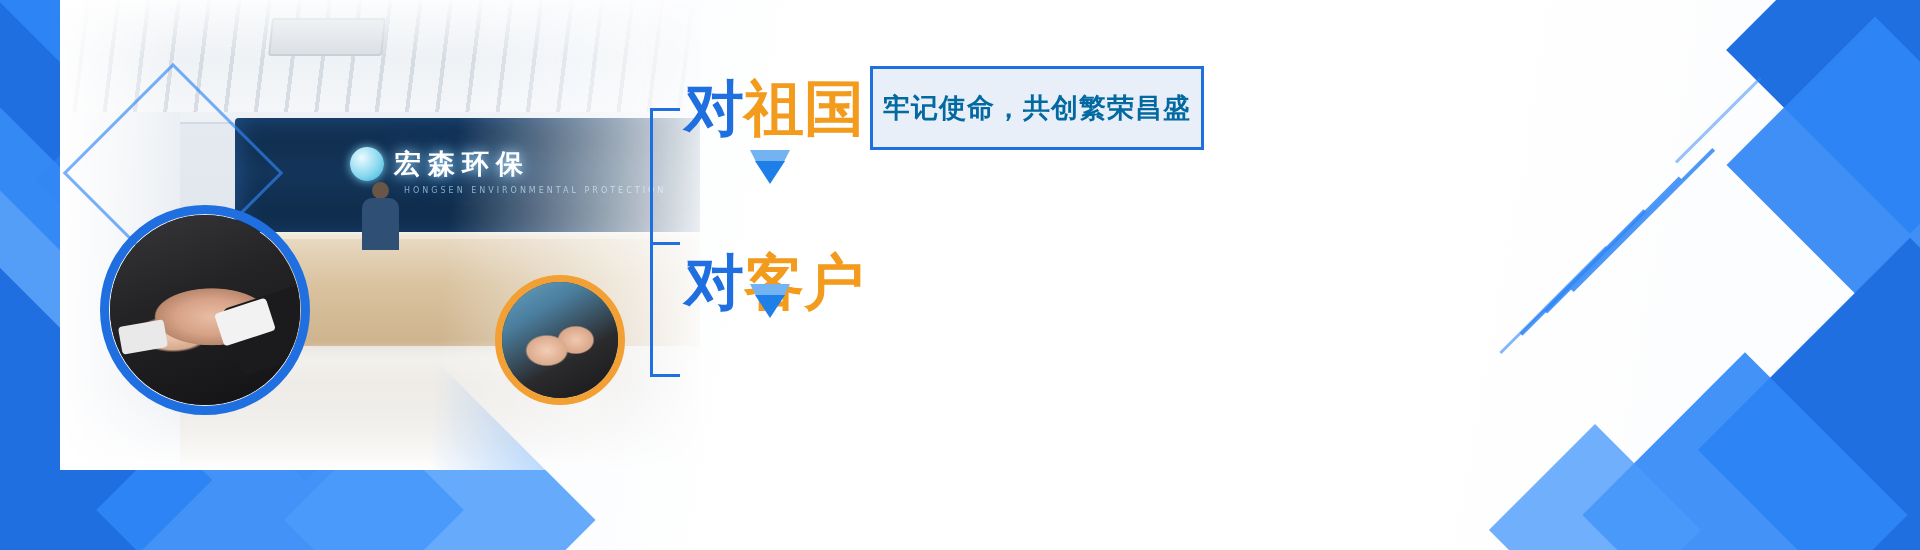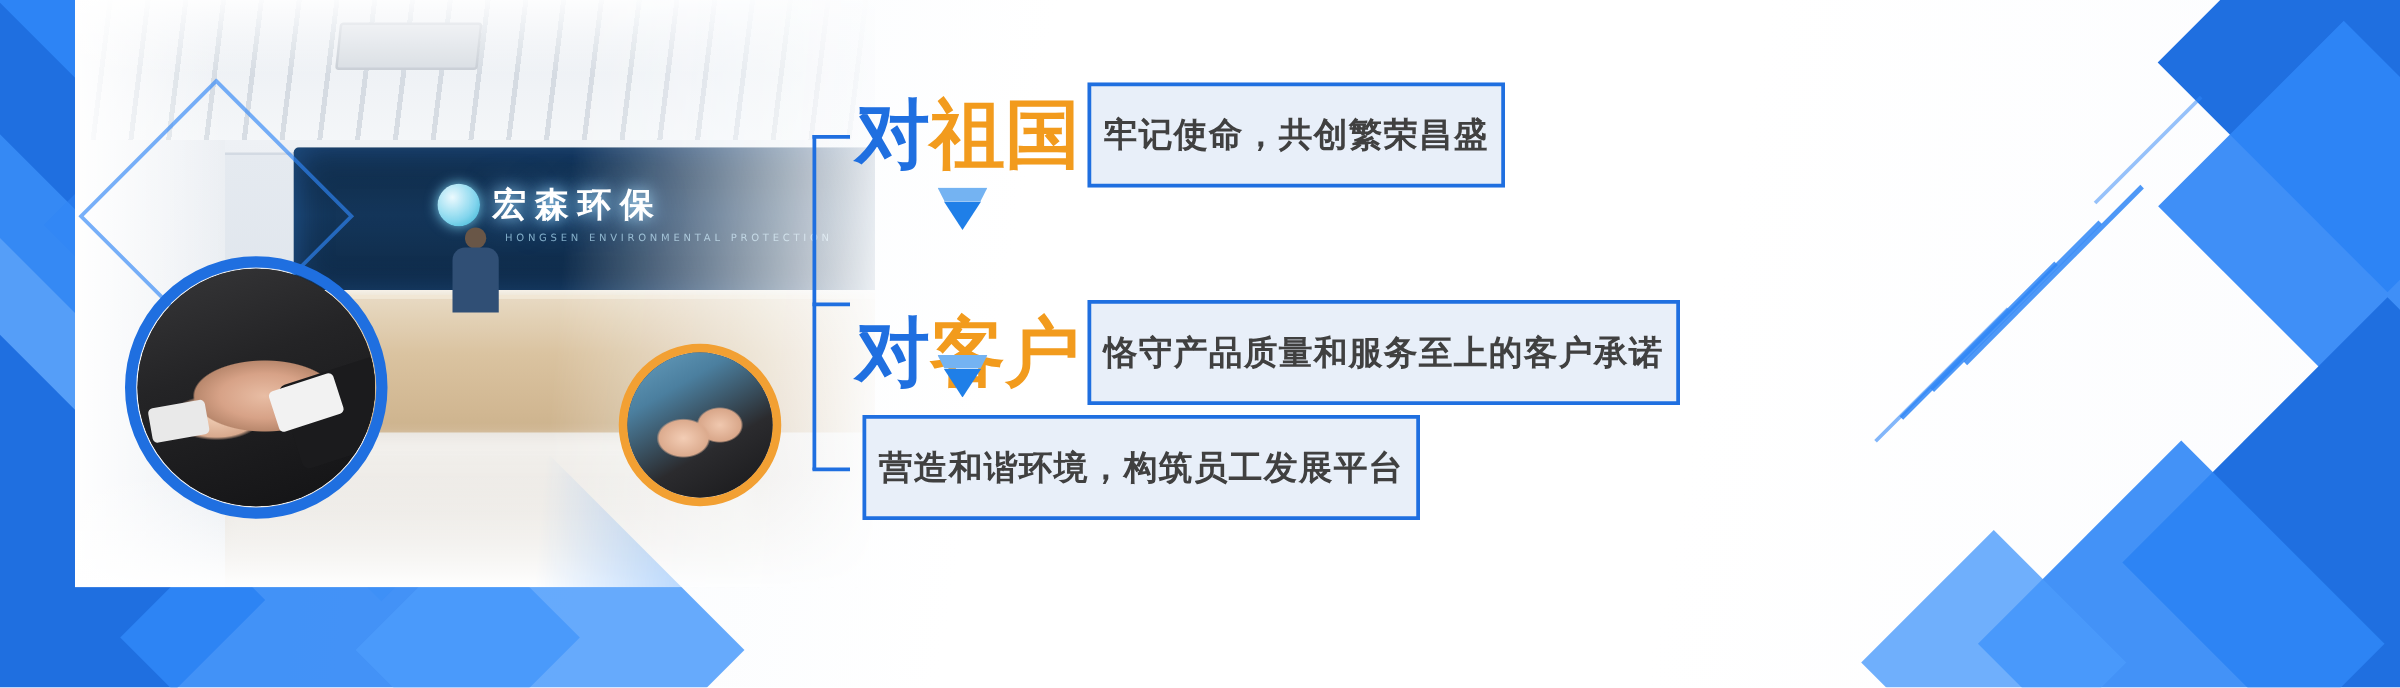--- a/index.html
+++ b/index.html
@@ -205,21 +205,21 @@
   }
   .lead .b{color:#1f6fe0;}
   .lead .o{color:#f29b1d;}
 
   .chip{
     margin-left:6px;
     display:inline-flex;align-items:center;
     height:46px;padding:16px 10px;
     border:3px solid #1f6fe0;
     background:#e8eff9;
-    color:#404040;
+    color:#0369a1;
     font-size:27px;font-weight:700;letter-spacing:1px;white-space:nowrap;
     font-family:"DejaVu Sans","Liberation Sans",sans-serif;
   }
 
   .arrow{
     position:absolute;width:0;height:0;
   }
   .arrow .a-top{
     position:absolute;left:0;top:0;width:40px;height:11px;background:#74b3f2;
     clip-path:polygon(0 0,100% 0,86% 100%,14% 100%);
@@ -319,26 +319,24 @@
 
     <div class="arrow arrow1">
       <div class="a-top"></div>
       <div class="a-bot"></div>
     </div>
 
     <div class="row row2">
       <div class="lead">
         <span class="b">对</span><span class="o">客户</span>
       </div>
-      <div class="chip">恪守产品质量和服务至上的客户承诺</div>
     </div>
 
     <div class="arrow arrow2">
       <div class="a-top"></div>
       <div class="a-bot"></div>
     </div>
 
     <div class="row row3">
-      <div class="chip">营造和谐环境，构筑员工发展平台</div>
     </div>
 
   </div>
 </div>
 
 </body></html>

